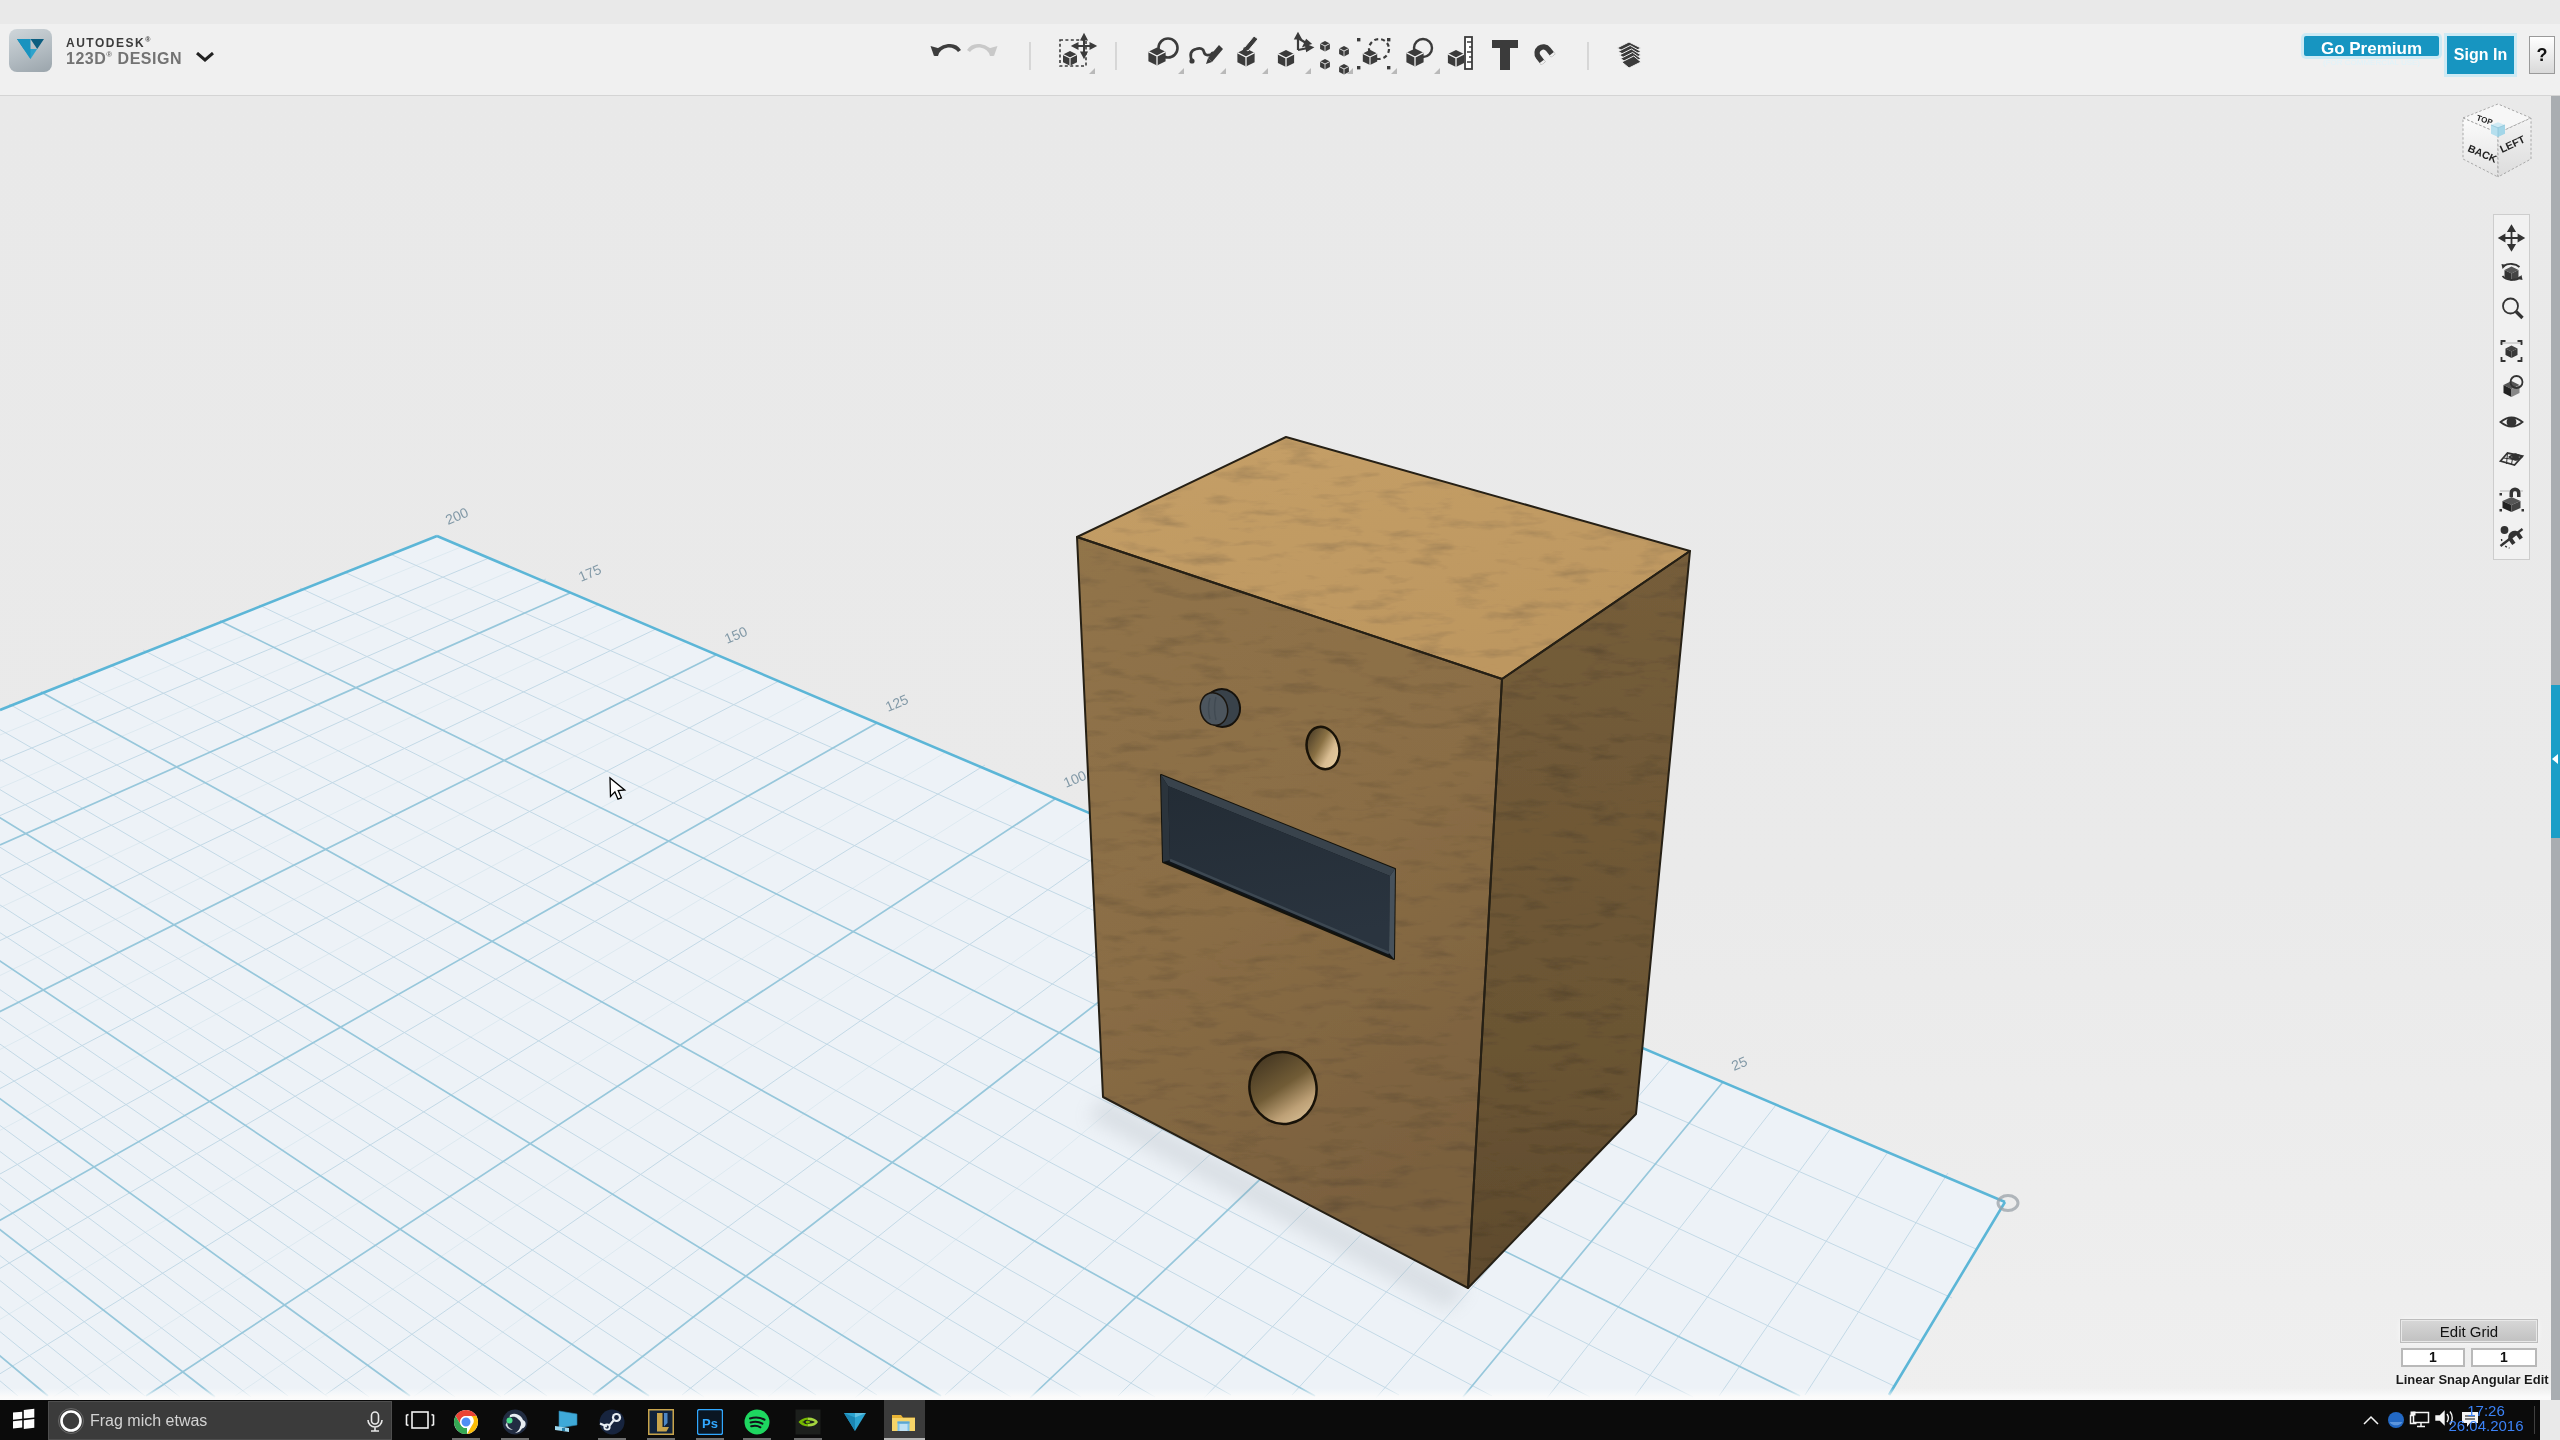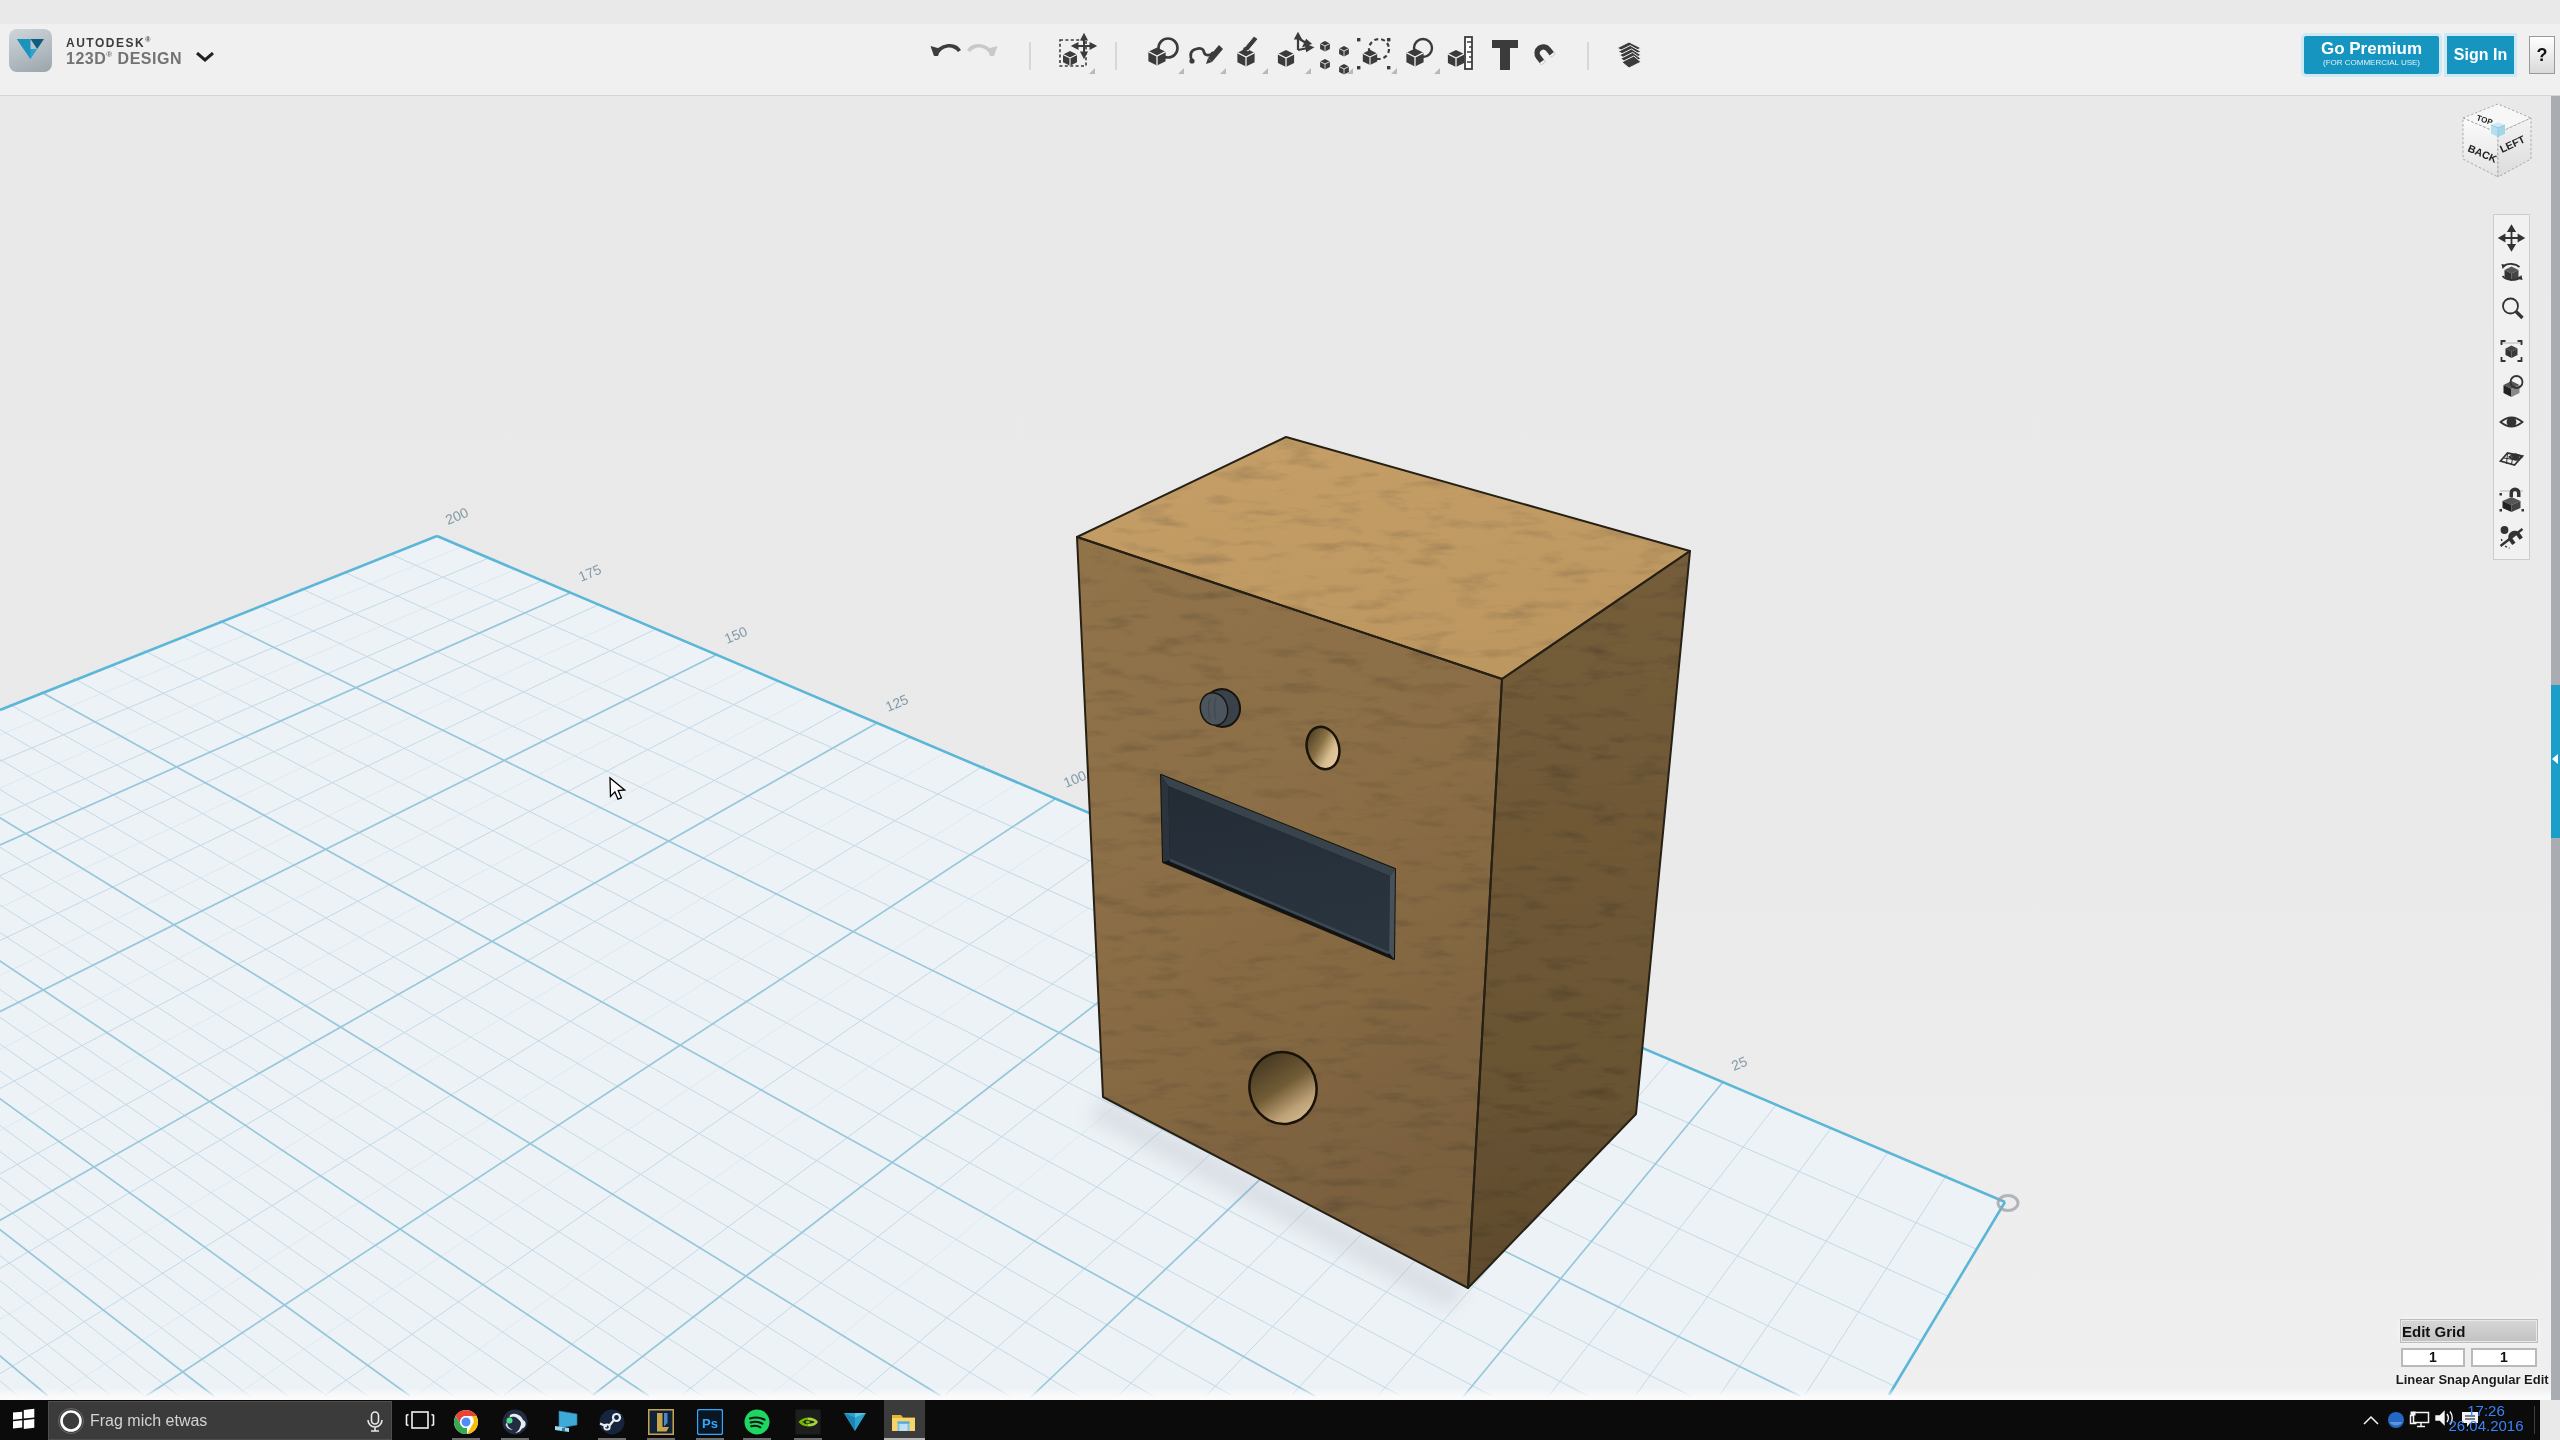--- a/index.html
+++ b/index.html
@@ -5,33 +5,33 @@
 *{margin:0;padding:0;box-sizing:border-box}
 html,body{width:2560px;height:1440px;overflow:hidden;font-family:"Liberation Sans",sans-serif}
 #root{position:absolute;left:0;top:0;width:2560px;height:1440px;background:#e9e9e9}
 #titlebar{position:absolute;left:0;top:0;width:2560px;height:24px;background:#ffffff;border-bottom:1px solid #e6e6e6}
 #title-text{position:absolute;left:24px;top:4px;font-size:13px;color:#4a4a4a}
 #toolbar{position:absolute;left:0;top:24px;width:2560px;height:72px;background:#f0f0f0;border-bottom:1px solid #d4d4d4}
 #appicon{position:absolute;left:9px;top:5px;width:43px;height:43px;border-radius:8px;background:linear-gradient(160deg,#cfd6da 0%,#b3bcc2 55%,#9aa4ab 100%)}
 #brand1{position:absolute;left:66px;top:12px;font-size:12px;font-weight:bold;color:#3c3c3c;letter-spacing:1.5px}
 #brand2{position:absolute;left:66px;top:26px;font-size:16px;font-weight:bold;color:#737373;letter-spacing:0.5px}
 .winbtn{position:absolute;top:0;height:24px;color:#555}
-#gopremium{position:absolute;left:2304px;top:12px;width:135px;height:38px;background:#1795c1;border-radius:2px;box-shadow:0 0 0 3px #cdeaf4;text-align:center}
+#gopremium{position:absolute;left:2304px;top:12px;width:135px;height:20px;background:#1795c1;border-radius:2px;box-shadow:0 0 0 3px #cdeaf4;text-align:center}
 #gopremium .l1{color:#fff;font-weight:bold;font-size:17px;line-height:20px;margin-top:3px}
 #gopremium .l2{color:#eafkff;color:#dff3fa;font-size:8px;line-height:8px}
 #signin{position:absolute;left:2447px;top:12px;width:67px;height:38px;background:#1795c1;border-radius:0;box-shadow:0 0 0 3px #cdeaf4;color:#fff;font-weight:bold;font-size:16px;text-align:center;line-height:38px}
 #helpbtn{position:absolute;left:2529px;top:12px;width:26px;height:38px;background:linear-gradient(#ffffff,#d9d9d9);border:1px solid #9a9a9a;color:#111;font-weight:bold;font-size:18px;text-align:center;line-height:36px}
 #viewport{position:absolute;left:0;top:96px;width:2560px;height:1304px;background:linear-gradient(#e9e9e9 0%,#eaeaea 60%,#efefef 100%);overflow:hidden}
 #scene{position:absolute;left:0;top:-96px}
 #fade{position:absolute;left:0;top:1292px;width:2560px;height:12px;background:linear-gradient(rgba(255,255,255,0),rgba(252,252,252,0.9) 75%)}
 #rightbar{position:absolute;left:2551px;top:0px;width:9px;height:1304px;background:#a9adb1}
 #righthandle{position:absolute;left:2551px;top:589px;width:9px;height:153px;background:#1b9ec7}
 #righthandle:after{content:"";position:absolute;left:1px;top:69px;border-right:6px solid #fff;border-top:5px solid transparent;border-bottom:5px solid transparent}
 #railpanel{position:absolute;left:2493px;top:118px;width:37px;height:346px;background:#f1f1f1;border:1px solid #cdcdcd}
-#editgrid{position:absolute;left:2401px;top:1224px;width:136px;height:22px;background:linear-gradient(#d6d6d6,#c2c2c2);border:1px solid #e8e8e8;outline:1px solid #bdbdbd;font-size:15px;font-weight:bold;color:#111;line-height:21px;box-shadow:0 0 6px rgba(255,255,255,0.9)}
+#editgrid{position:absolute;left:2401px;top:1224px;width:136px;height:22px;background:linear-gradient(#d6d6d6,#c2c2c2);border:1px solid #e8e8e8;outline:1px solid #bdbdbd;text-align:center;font-size:15px;font-weight:normal;color:#111;line-height:21px;box-shadow:0 0 6px rgba(255,255,255,0.9)}
 .snapinput{position:absolute;top:1252px;height:19px;background:#fff;border:2px solid #b9b9b9;font-size:14px;font-weight:bold;color:#111;text-align:center;line-height:15px}
 #snap1{left:2401px;width:64px}
 #snap2{left:2471px;width:66px}
 .snaplabel{position:absolute;top:1276px;font-size:13px;font-weight:bold;color:#1a1a1a;text-shadow:0 0 3px #fff;white-space:nowrap}
 #taskbar{position:absolute;left:0;top:1400px;width:2540px;height:40px;background:#0b0b0b}
 #searchbox{position:absolute;left:48px;top:1px;width:344px;height:39px;background:#3b3b3b;border:1px solid #4e4e4e}
 #searchtext{position:absolute;left:41px;top:10px;font-size:16px;color:#d3d3d3}
 .trayclock{position:absolute;color:#3b82f6;font-size:15px;text-align:center;line-height:13px}
 #explorerbg{position:absolute;left:884px;top:0px;width:41px;height:40px;background:#3b3b3b}
 .underline{position:absolute;top:38px;height:2px;background:#6f6f6f}

